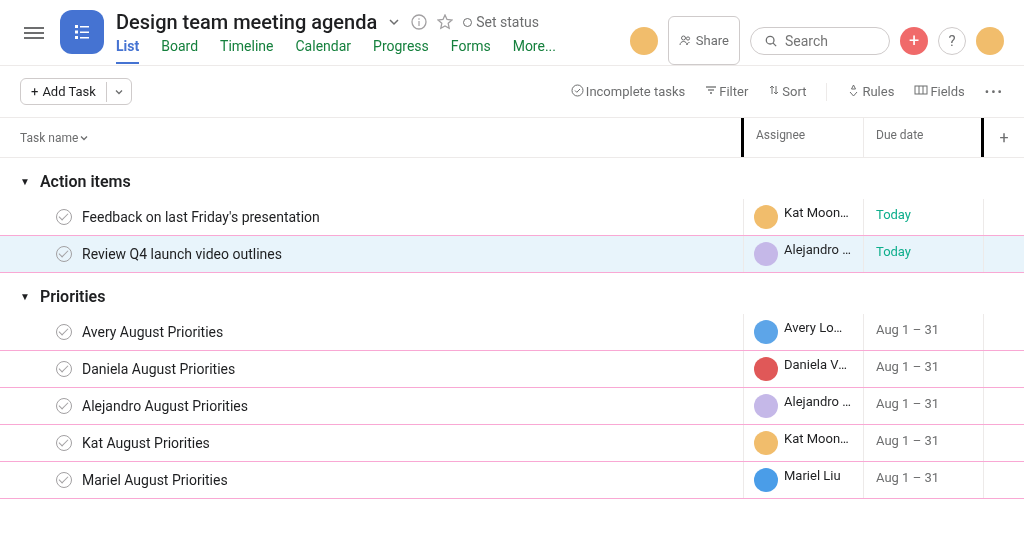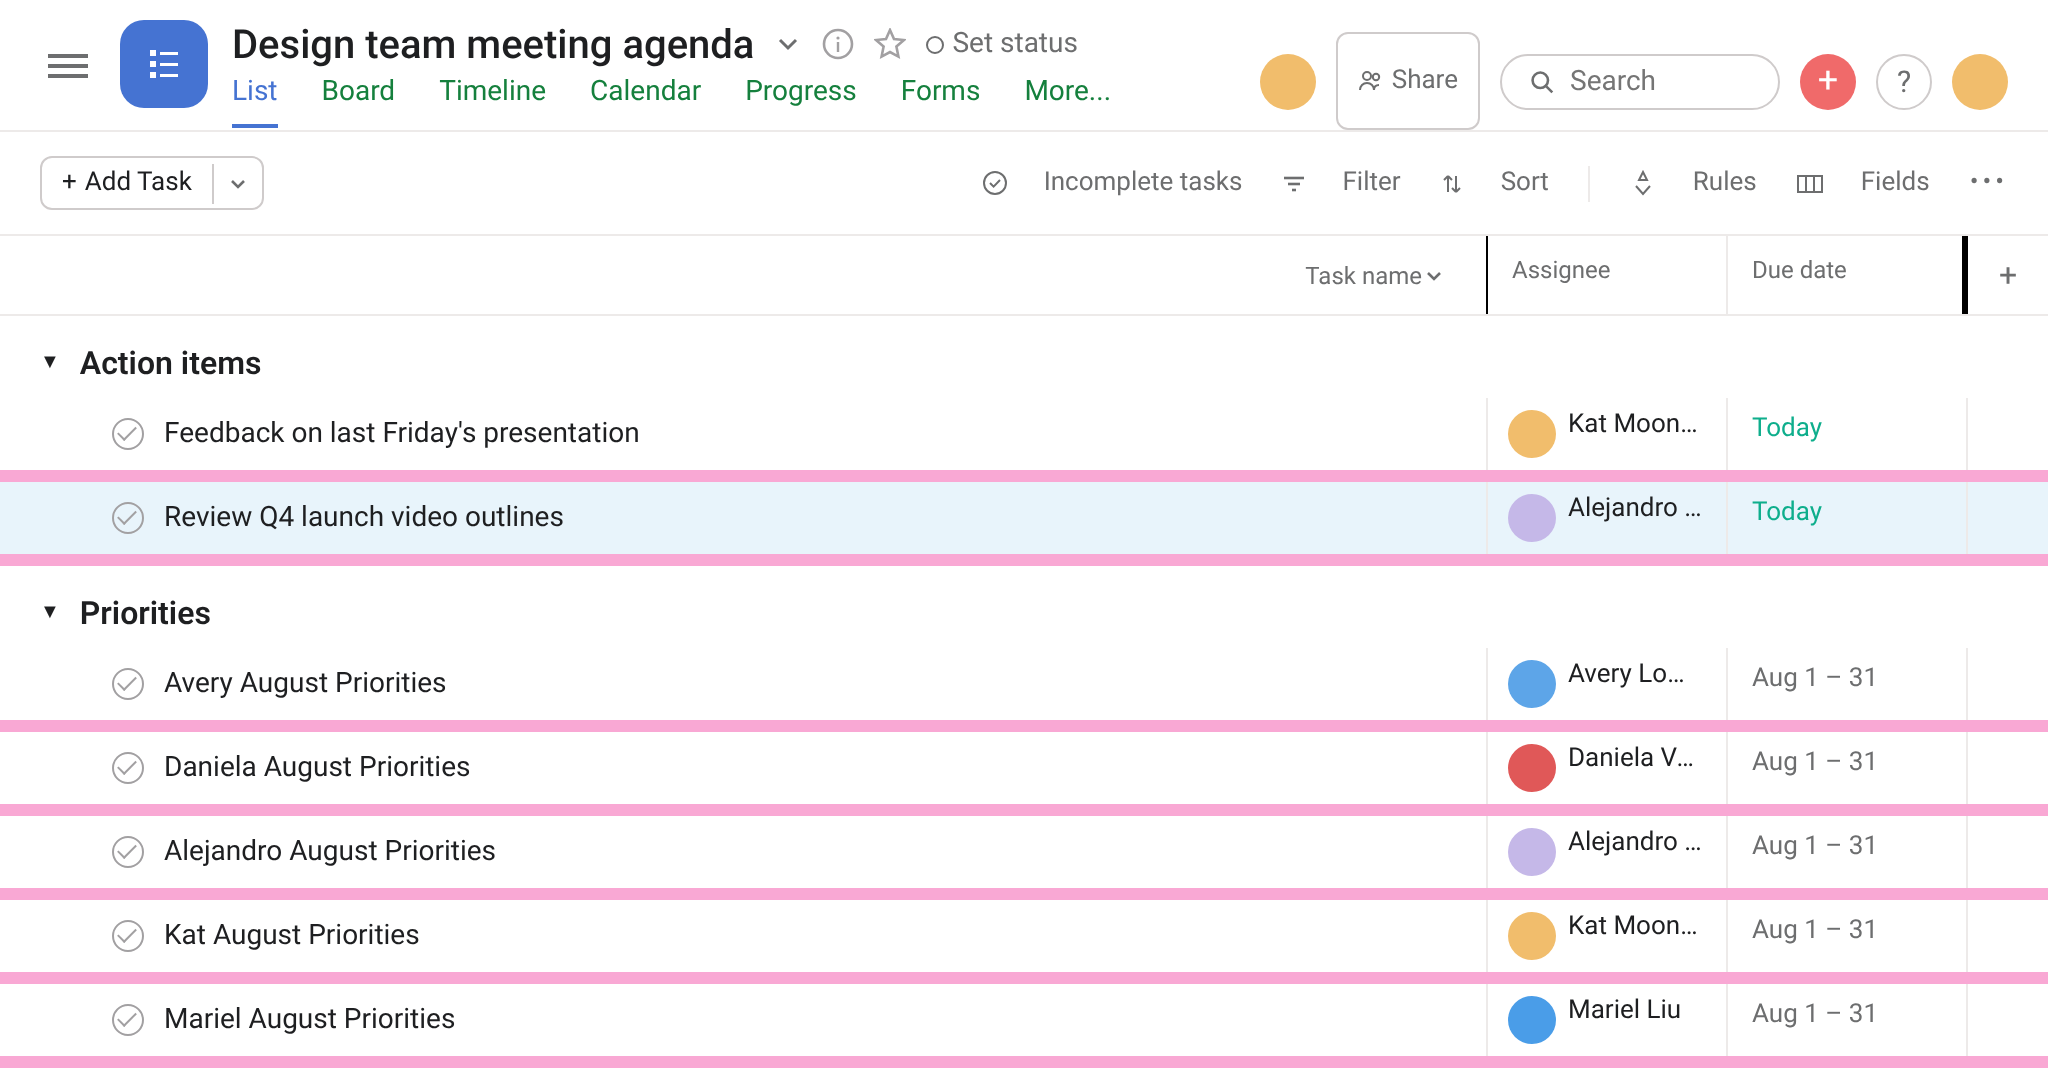--- a/index.html
+++ b/index.html
@@ -9,45 +9,45 @@
 .hamburger-line{width:20px;height:2px;background:#6d6e6f;margin:3px 0}
 .project-icon{width:44px;height:44px;background:#4573d2;border-radius:12px;display:flex;align-items:center;justify-content:center;color:#fff}
 .header-main{flex:1}
 .title-row{display:flex;align-items:center;gap:10px;margin-bottom:4px}
 .title{font-size:20px;font-weight:500}
 .icon-btn{color:#6d6e6f;cursor:pointer;display:flex;align-items:center}
 .status{display:flex;align-items:center;gap:4px;color:#6d6e6f;font-size:14px}
 .status-dot{width:9px;height:9px;border:1.5px solid #6d6e6f;border-radius:50%}
 .tabs{display:flex;gap:22px;font-size:14px;margin-top:2px}
 .tab{color:#15803d;cursor:pointer;padding-bottom:8px}
-.tab.active{color:#4573d2;border-bottom:2px solid #4573d2;font-weight:400}
+.tab.active{color:#4573d2;border-bottom:2px solid #4573d2;font-weight:700}
 .header-right{display:flex;align-items:center;gap:10px;margin-top:6px}
 .avatar{width:28px;height:28px;border-radius:50%;display:flex;align-items:center;justify-content:center;font-size:11px;font-weight:500}
 .share-btn{display:flex;align-items:center;gap:4px;border:1px solid #cfcbcb;border-radius:6px;padding:16px 10px;font-size:13px;color:#6d6e6f;cursor:pointer}
 .search{display:flex;align-items:center;gap:8px;border:1px solid #cfcbcb;border-radius:18px;padding:5px 14px;width:140px;color:#6d6e6f;font-size:14px}
 .search input{border:none;outline:none;width:90px;font-size:14px}
 .plus-btn{width:28px;height:28px;border-radius:50%;background:#f06a6a;color:#fff;display:flex;align-items:center;justify-content:center;font-size:18px;cursor:pointer}
 .help-btn{width:28px;height:28px;border-radius:50%;border:1px solid #cfcbcb;color:#6d6e6f;display:flex;align-items:center;justify-content:center;font-size:15px;cursor:pointer}
 .divider{height:1px;background:#edeae9;margin-top:0}
 .toolbar{display:flex;align-items:center;padding:12px 20px;gap:8px}
 .add-task-btn{display:flex;align-items:center;border:1px solid #cfcbcb;border-radius:6px;overflow:hidden;font-size:13px}
 .add-task-main{padding:5px 10px;display:flex;align-items:center;gap:4px;cursor:pointer}
 .add-task-drop{padding:5px 7px;border-left:1px solid #cfcbcb;cursor:pointer}
 .toolbar-right{margin-left:auto;display:flex;align-items:center;gap:20px;color:#6d6e6f;font-size:13px}
-.toolbar-item{display:flex;align-items:center;gap:18px;cursor:pointer}
+.toolbar-item{display:flex;align-items:flex-start;gap:2px;cursor:pointer}
 .toolbar-sep{width:1px;height:18px;background:#edeae9}
 .more-dots{letter-spacing:2px;cursor:pointer}
 .columns{display:flex;border-top:1px solid #edeae9;border-bottom:1px solid #edeae9;font-size:12px;color:#6d6e6f}
-.col-task{flex:1;padding:10px 20px;display:flex;align-items:center;justify-content:flex-end;border-right:1px solid #000000}
+.col-task{flex:1;padding:10px 20px;display:flex;align-items:center;justify-content:flex-start;border-right:3px solid #000000}
 .col-assignee{width:120px;padding:10px 12px;border-right:1px solid #edeae9}
 .col-due{width:120px;padding:10px 12px;border-right:3px solid #000000}
 .col-add{width:40px;padding:10px;text-align:center;cursor:pointer;font-size:16px}
 .section-header{display:flex;align-items:center;gap:10px;padding:14px 20px 8px;font-size:16px;font-weight:600}
 .section-caret{font-size:10px}
-.task-row{display:flex;border-bottom:6px solid #f9a8d4;font-size:14px}
+.task-row{display:flex;border-bottom:1px solid #f9a8d4;font-size:14px}
 .task-row.hl{background:#e8f4fb}
 .task-main{flex:1;display:flex;align-items:center;gap:10px;padding:8px 20px 8px 56px;border-right:1px solid #edeae9}
 .check{width:16px;height:16px;border:1.5px solid #a2a0a2;border-radius:50%;flex-shrink:0;position:relative}
 .check::after{content:'';position:absolute;left:4px;top:1px;width:4px;height:8px;border:solid #a2a0a2;border-width:0 1.5px 1.5px 0;transform:rotate(45deg)}
 .task-assignee{width:120px;padding:6px 10px;display:flex;align-items:flex-start;gap:6px;border-right:1px solid #edeae9;font-size:13px;overflow:hidden}
 .task-assignee .avatar{width:24px;height:24px;flex-shrink:0}
 .assignee-name{white-space:nowrap;overflow:hidden;text-overflow:ellipsis}
 .task-due{width:120px;padding:8px 12px;font-size:13px;color:#6d6e6f;border-right:1px solid #edeae9}
 .task-due.today{color:#0eae8c}
 .task-extra{width:40px}

